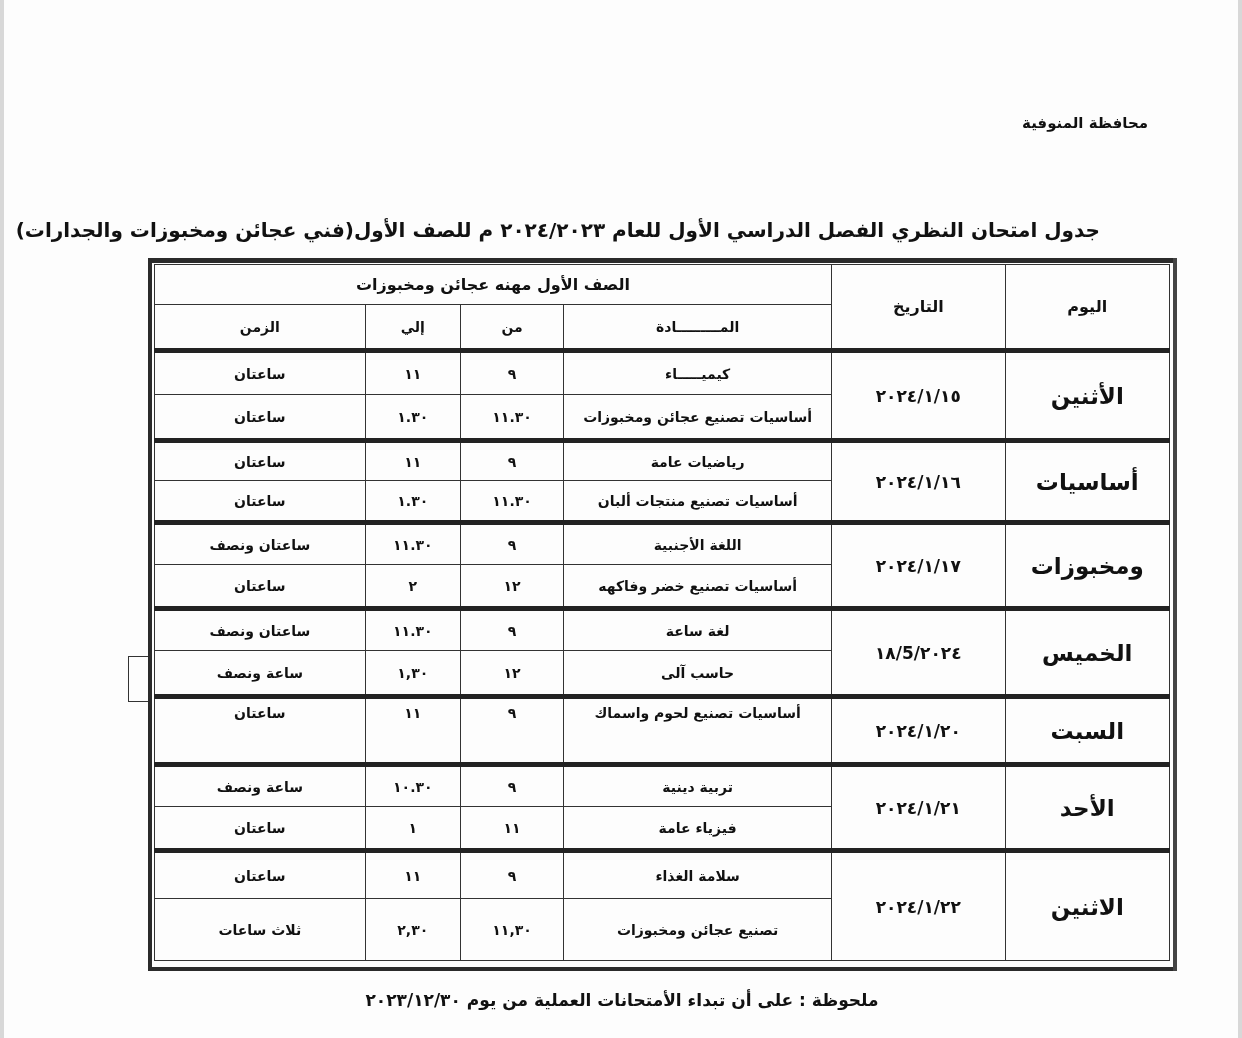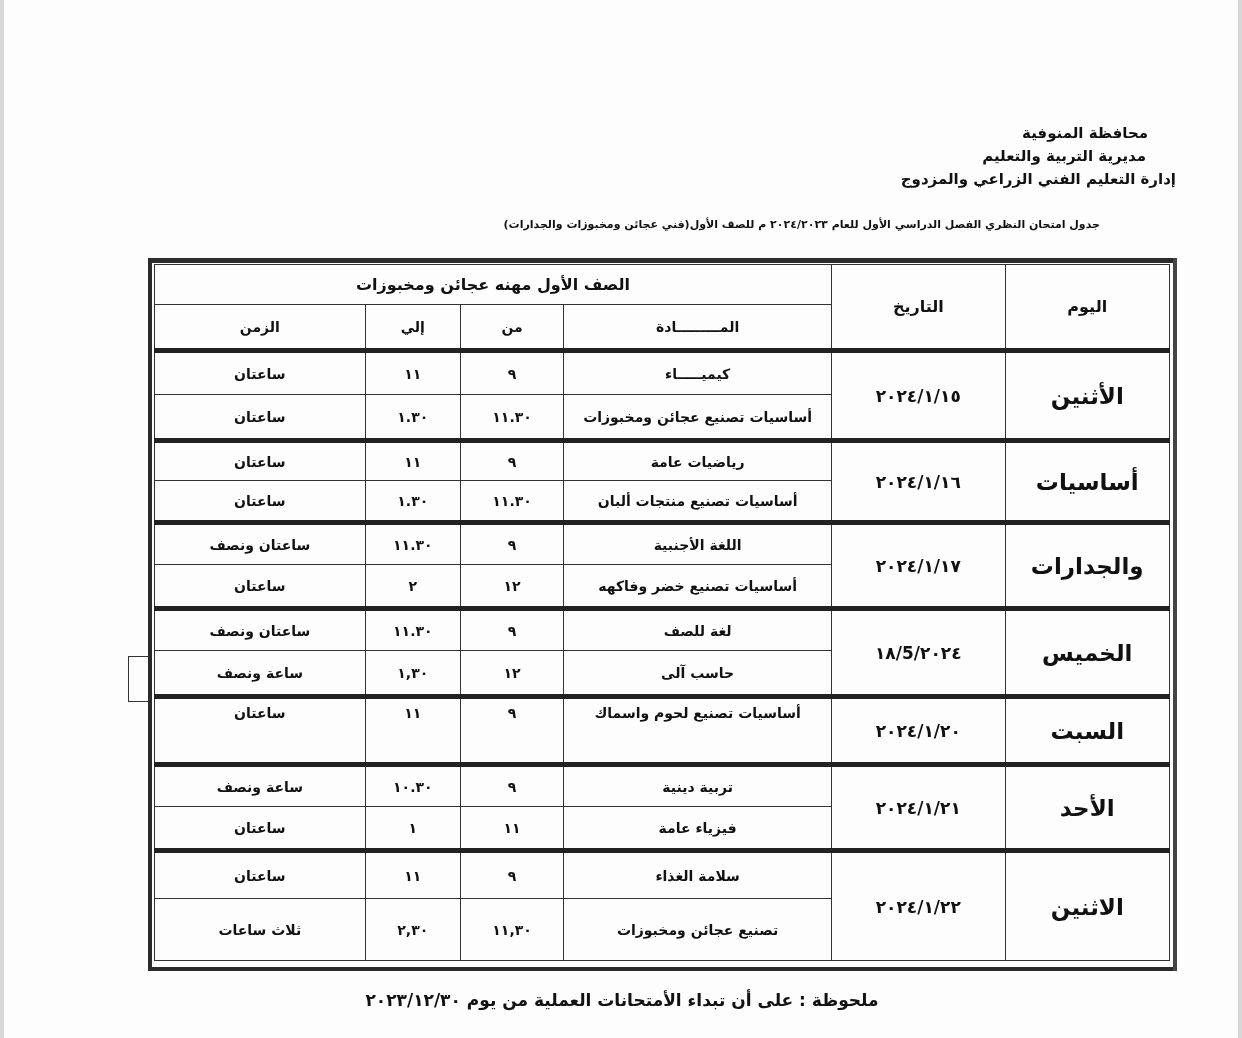--- a/index.html
+++ b/index.html
@@ -4,25 +4,25 @@
 <style>
   html, body { margin: 0; padding: 0; }
   body {
     width: 1242px; height: 1038px; background: #fdfdfd; position: relative;
     font-family: "DejaVu Sans", "Liberation Sans", sans-serif; color: #111;
     overflow: hidden;
   }
   .page-edge { position: absolute; top: 0; bottom: 0; width: 4px; background: #d8d8d8; }
   .header-block { position: absolute; right: 66px; top: 112px; width: 360px; direction: rtl; text-align: right; }
   .header-line { font-size: 15px; font-weight: bold; line-height: 23px; white-space: nowrap; }
-  .header-line.l1 { padding-right: 28px; margin-top: 10px; }
+  .header-line.l1 { padding-right: 28px; }
   .header-line.l2 { padding-right: 30px; }
   .title {
     position: absolute; left: 210px; top: 218px; width: 890px; direction: rtl; 
-    font-size: 11px; font-weight: bold; white-space: nowrap;
+    font-size: 20px; font-weight: bold; white-space: nowrap;
   }
   .tbl-wrap { position: absolute; left: 148px; top: 258px; width: 1029px; height: 713px; }
   .tbl-outer { position: absolute; inset: 0; border: 4px solid #2b2b2b; border-right: none; border-top-width: 5px; box-sizing: border-box; }
   .tbl-right { position: absolute; right: 0; top: 0; bottom: 0; width: 4px; background: #444; }
   table.sched {
     position: absolute; left: 6px; top: 6px; width: 1016px; border-collapse: collapse; direction: rtl;
     font-size: 14px; font-weight: bold;
   }
   table.sched td { border: 1px solid #333; text-align: center; vertical-align: middle; padding: 0; }
   table.sched tr.group-start td { border-top: 5px solid #222; }
@@ -42,22 +42,20 @@
   }
 </style>
 </head>
 <body>
 
 <div class="page-edge" style="left:0"></div>
 <div class="page-edge" style="right:0"></div>
 
 <div class="header-block">
   <div class="header-line l1">محافظة المنوفية</div>
-  <div class="header-line l2">مديرية التربية والتعليم</div>
-  <div class="header-line">إدارة التعليم الفني الزراعي والمزدوج</div>
 </div>
 
 <div class="title">جدول امتحان النظري الفصل الدراسي الأول   للعام ٢٠٢٤/٢٠٢٣ م    للصف الأول(فني عجائن ومخبوزات والجدارات)</div>
 
 <div class="side-box"></div>
 
 <div class="tbl-wrap">
   <div class="tbl-outer"></div>
   <div class="tbl-right"></div>
   <table class="sched" id="sched">
@@ -105,37 +103,37 @@
           <td>١١</td>
           <td>ساعتان</td>
         </tr>
         <tr style="height: 42px;">
           <td>أساسيات تصنيع منتجات ألبان</td>
           <td>١١.٣٠</td>
           <td>١.٣٠</td>
           <td>ساعتان</td>
         </tr>
         <tr class="group-start" style="height: 42px;">
-          <td class="daycell" rowspan="2">والجدارات</td>
+          <td class="daycell" rowspan="2">ومخبوزات</td>
           <td class="datecell" rowspan="2">٢٠٢٤/١/١٧</td>
           <td>اللغة الأجنبية</td>
           <td>٩</td>
           <td>١١.٣٠</td>
           <td>ساعتان ونصف</td>
         </tr>
         <tr style="height: 44px;">
           <td>أساسيات تصنيع خضر وفاكهه</td>
           <td>١٢</td>
           <td>٢</td>
           <td>ساعتان</td>
         </tr>
         <tr class="group-start" style="height: 42px;">
           <td class="daycell" rowspan="2">الخميس</td>
           <td class="datecell" rowspan="2">٢٠٢٤/5/١٨</td>
-          <td>لغة للصف</td>
+          <td>لغة ساعة</td>
           <td>٩</td>
           <td>١١.٣٠</td>
           <td>ساعتان ونصف</td>
         </tr>
         <tr style="height: 46px;">
           <td>حاسب آلى</td>
           <td>١٢</td>
           <td>١,٣٠</td>
           <td>ساعة ونصف</td>
         </tr>

